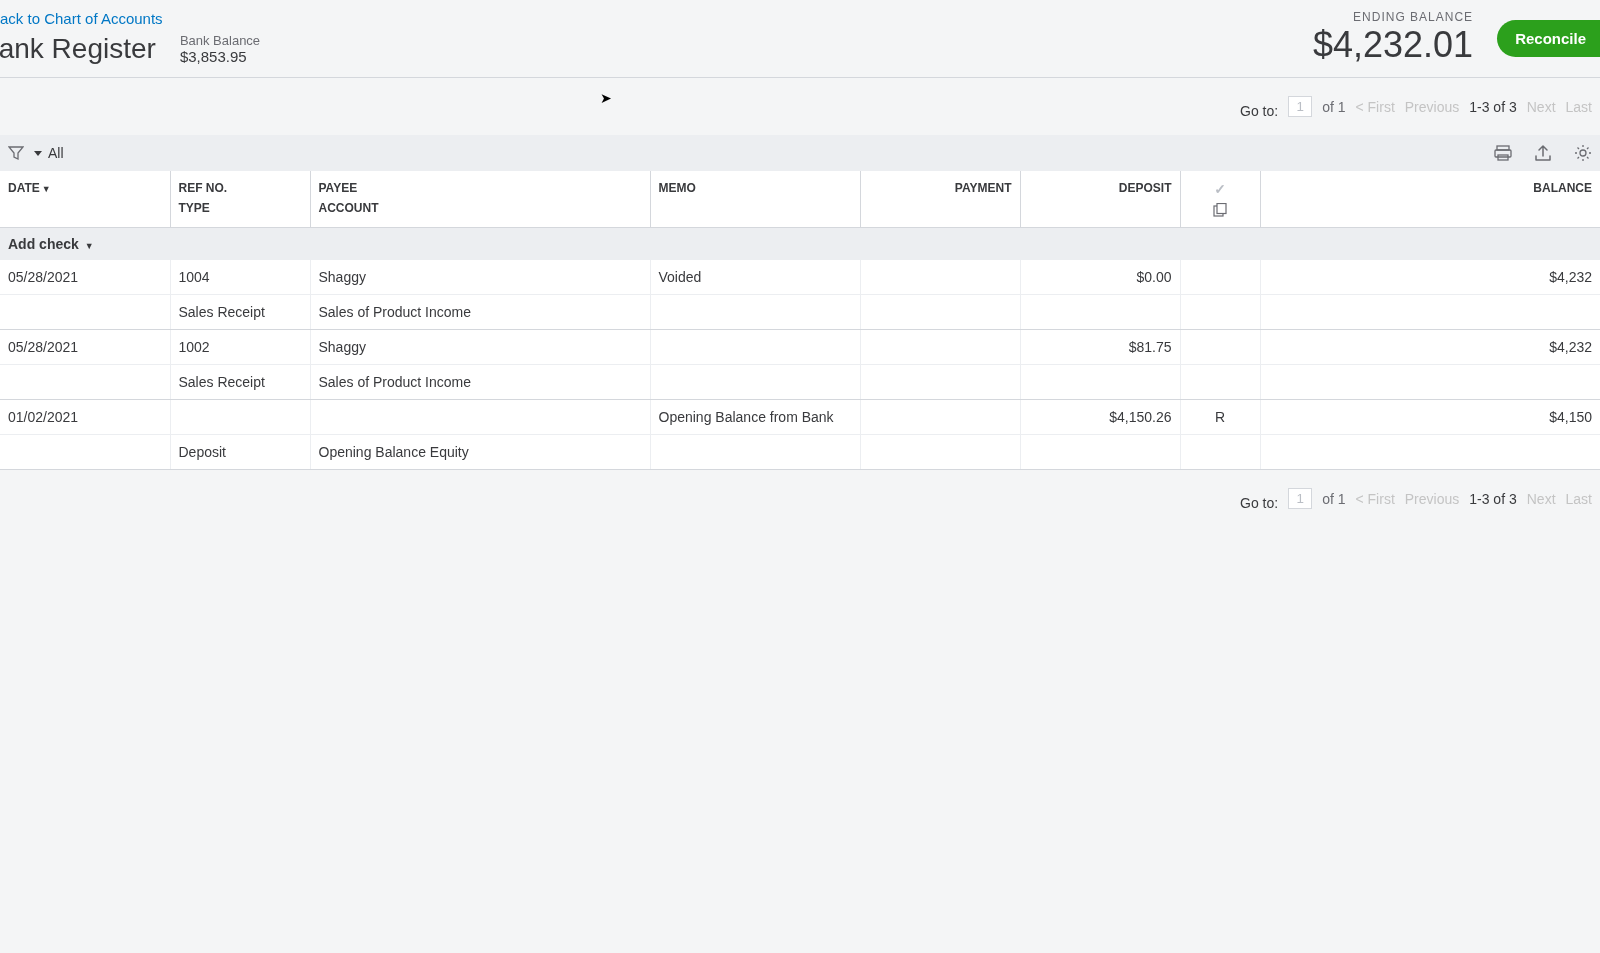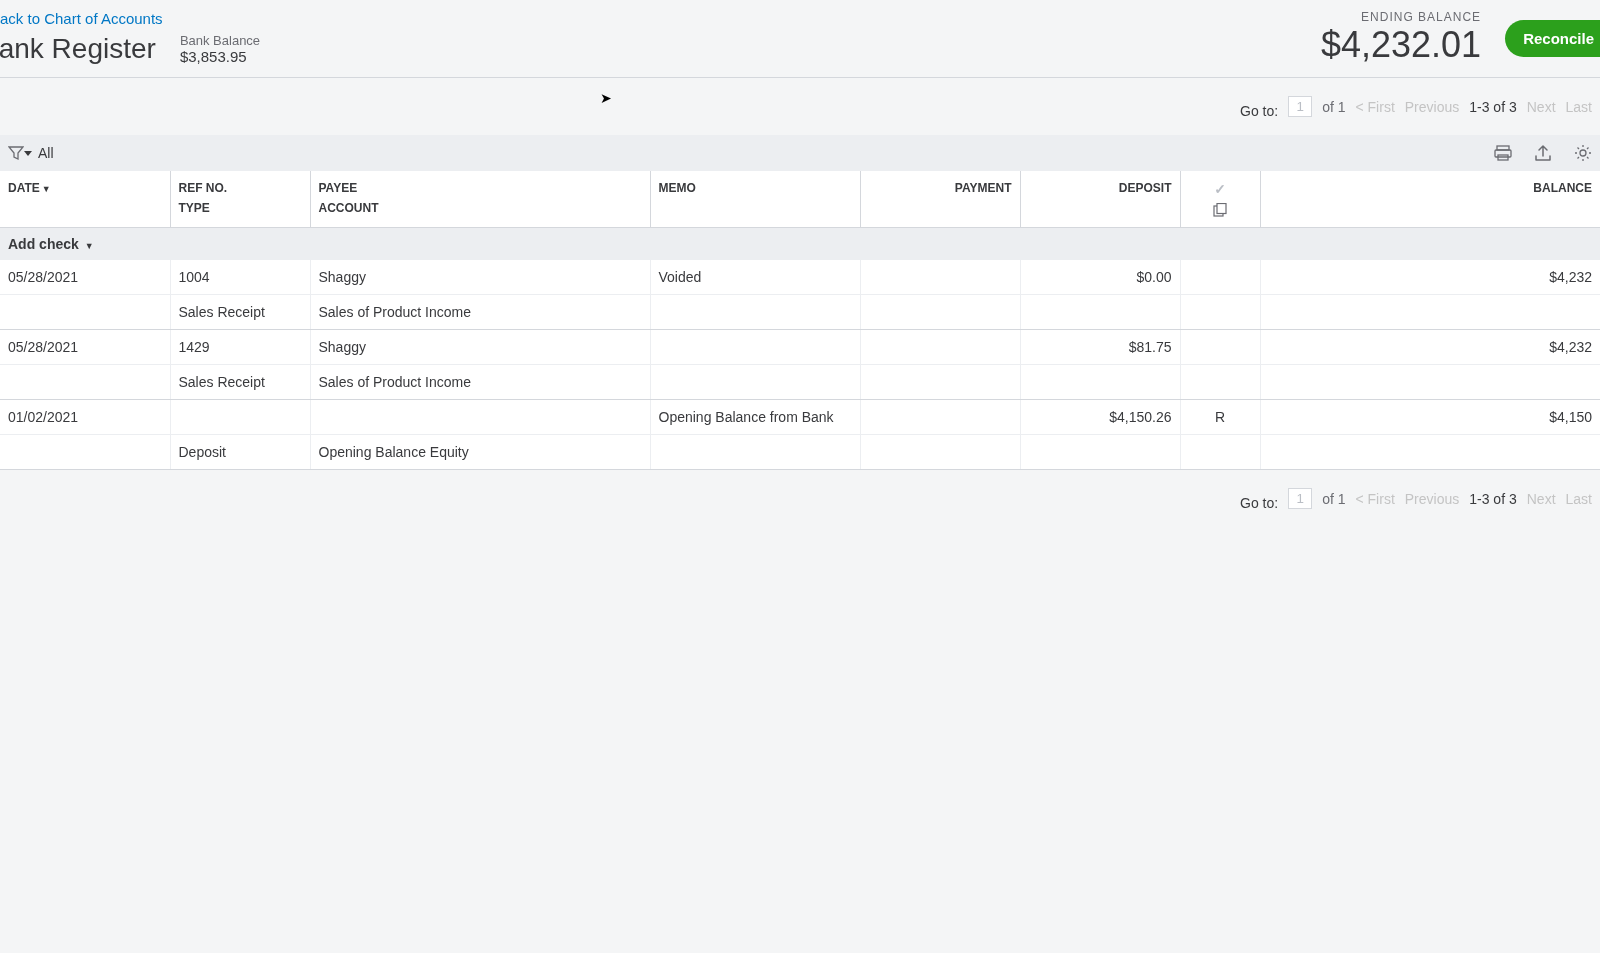--- a/index.html
+++ b/index.html
@@ -11,36 +11,36 @@
 .back-link { color: #0077c5; font-size: 15px; padding: 10px 0 6px 0; display: inline-block; margin-left: -10px; }
 .title-row { display: flex; align-items: center; gap: 14px; margin-left: -20px; }
 .page-title { font-size: 28px; font-weight: 400; color: #393a3d; }
 .acct-select { display: flex; }
 .acct-select-main { background: #fff; border: 1px solid #babec5; padding: 8px 12px; width: 160px; font-size: 14px; color: #393a3d; }
 .acct-select-btn { background: #fff; border: 1px solid #babec5; border-left: none; width: 24px; display: flex; align-items: center; justify-content: center; cursor: pointer; }
 .bank-bal { margin-left: 10px; }
 .bank-bal-label { font-size: 13px; color: #6b6c72; }
 .bank-bal-amt { font-size: 15px; color: #393a3d; }
 
-.ending-block { position: absolute; right: 8px; top: 10px; text-align: right; display: flex; align-items: center; gap: 24px; }
+.ending-block { position: absolute; right: 16px; top: 10px; text-align: right; display: flex; align-items: center; gap: 24px; }
 .ending-stack { text-align: right; }
 .ending-label { font-size: 12px; color: #6b6c72; letter-spacing: 1px; }
 .ending-amt { font-size: 36px; font-weight: 400; color: #393a3d; }
 .recon-btn { background: #2ca01c; color: #fff; border: none; padding: 10px 18px; border-radius: 20px 0 0 20px; font-size: 15px; font-weight: 600; cursor: pointer; margin-right: -20px; }
 
 
 .hr { border-top: 1px solid #d4d7dc; }
 .pag-row { display: flex; justify-content: flex-end; align-items: center; padding: 16px 8px 16px 0; font-size: 14px; color: #6b6c72; gap: 10px; }
 .pag-row .goto-label { color: #393a3d; margin-top: 9px; }
 .pag-row input { width: 24px; text-align: center; border: 1px solid #d4d7dc; padding: 2px; color: #babec5; }
 .pag-row .disabled { color: #c4c4c4; }
 .pag-row .range { color: #393a3d; }
 
 
-.filter-bar { background: #eceef1; padding: 10px 8px; display: flex; align-items: center; position: relative; }
+.filter-bar { background: #eceef1; padding: 10px 8px; display: flex; align-items: center; gap: 10px; position: relative; }
 .filter-icon { width: 16px; height: 16px; }
 .filter-drop { display: flex; align-items: center; gap: 6px; cursor: pointer; }
 .filter-right { position: absolute; right: 8px; display: flex; gap: 22px; }
 .util-icon { width: 18px; height: 18px; color: #6b6c72; cursor: pointer; }
 
 
 .register-table { width: 100%; border-collapse: collapse; background: #0f766e; }
 .register-table thead th { background: #fff; border-bottom: 1px solid #d4d7dc; border-right: 1px solid #d4d7dc; padding: 10px 8px; text-align: left; font-size: 12px; font-weight: 600; color: #393a3d; vertical-align: top; height: 52px; }
 .register-table thead th:last-child { border-right: none; }
 .th-sub { display: block; margin-top: 6px; }
@@ -179,21 +179,21 @@
         <td>Sales Receipt</td>
         <td>Sales of Product Income</td>
         <td></td>
         <td></td>
         <td></td>
         <td></td>
         <td></td>
       </tr>
       <tr class="reg-row">
         <td>05/28/2021</td>
-        <td>1429</td>
+        <td>1002</td>
         <td>Shaggy</td>
         <td></td>
         <td class="td-right"></td>
         <td class="td-right">$81.75</td>
         <td class="td-center"></td>
         <td class="td-right">$4,232</td>
       </tr>
       <tr class="sub-row">
         <td></td>
         <td>Sales Receipt</td>

